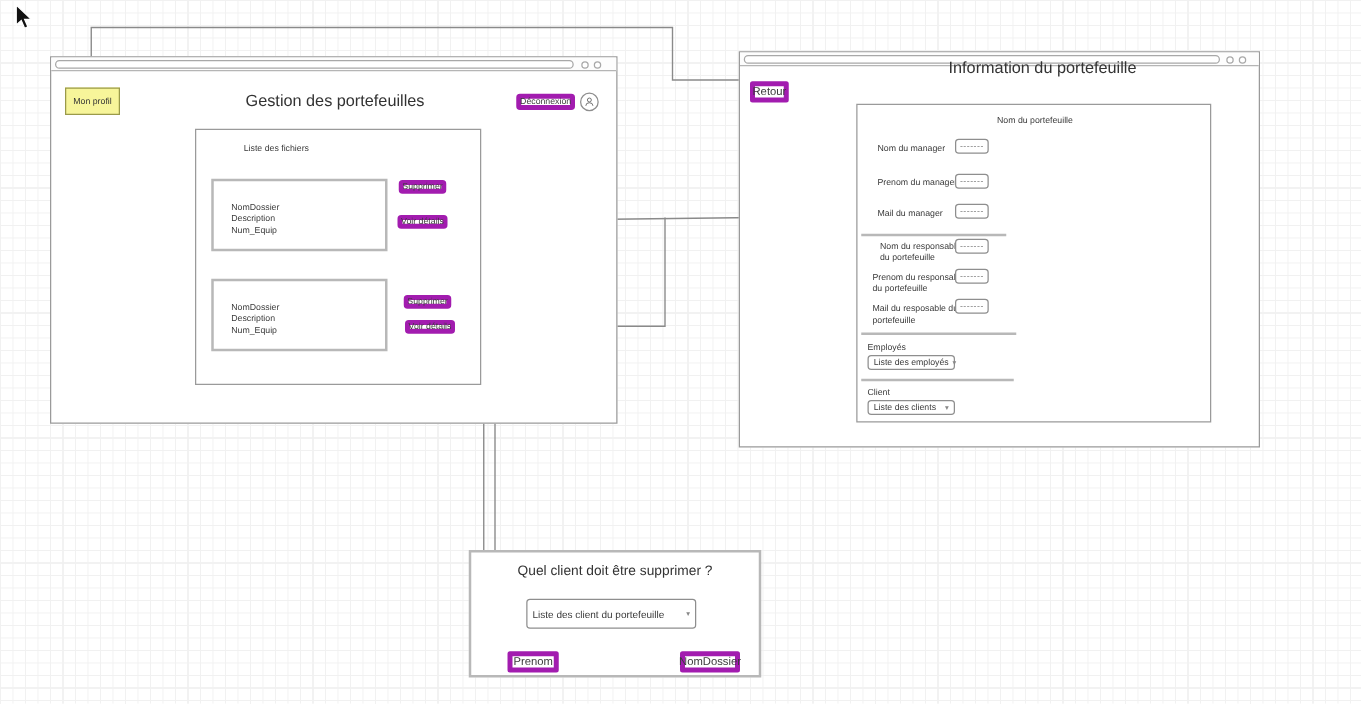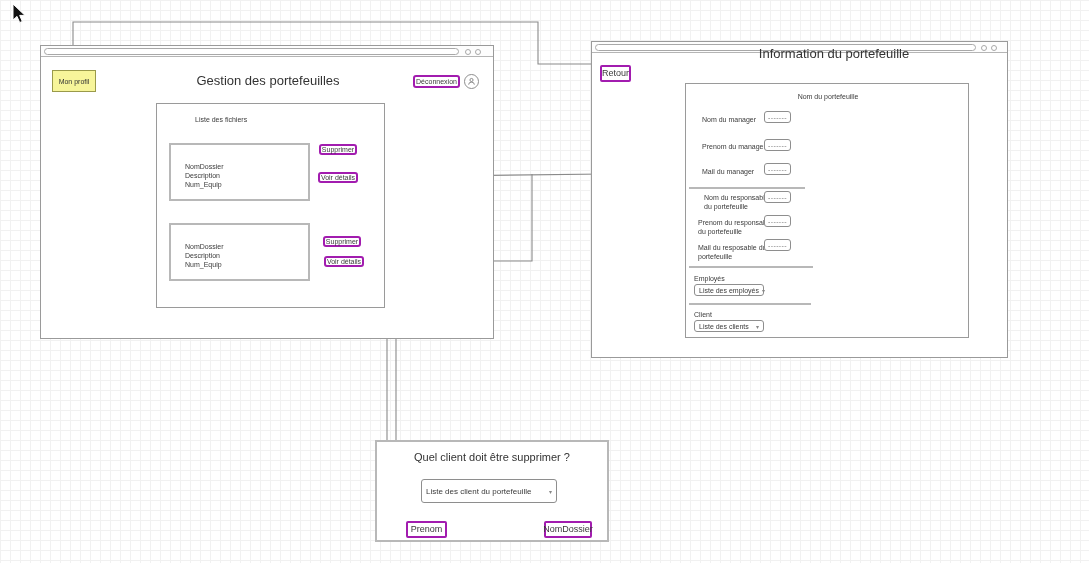--- a/index.html
+++ b/index.html
@@ -64,21 +64,21 @@
     position: absolute;
     text-align: center;
     font-size: 13px;
     color: #333;
     white-space: nowrap;
   }
 
   .btn {
     position: absolute;
     box-sizing: border-box;
-    border: 2px solid #a21caf;
+    border: 4px solid #a21caf;
     border-radius: 3px;
     background: #ffffff;
     font-size: 7px;
     color: #3a3a3a;
     display: flex;
     align-items: center;
     justify-content: center;
     white-space: nowrap;
     line-height: 1;
     cursor: pointer;

